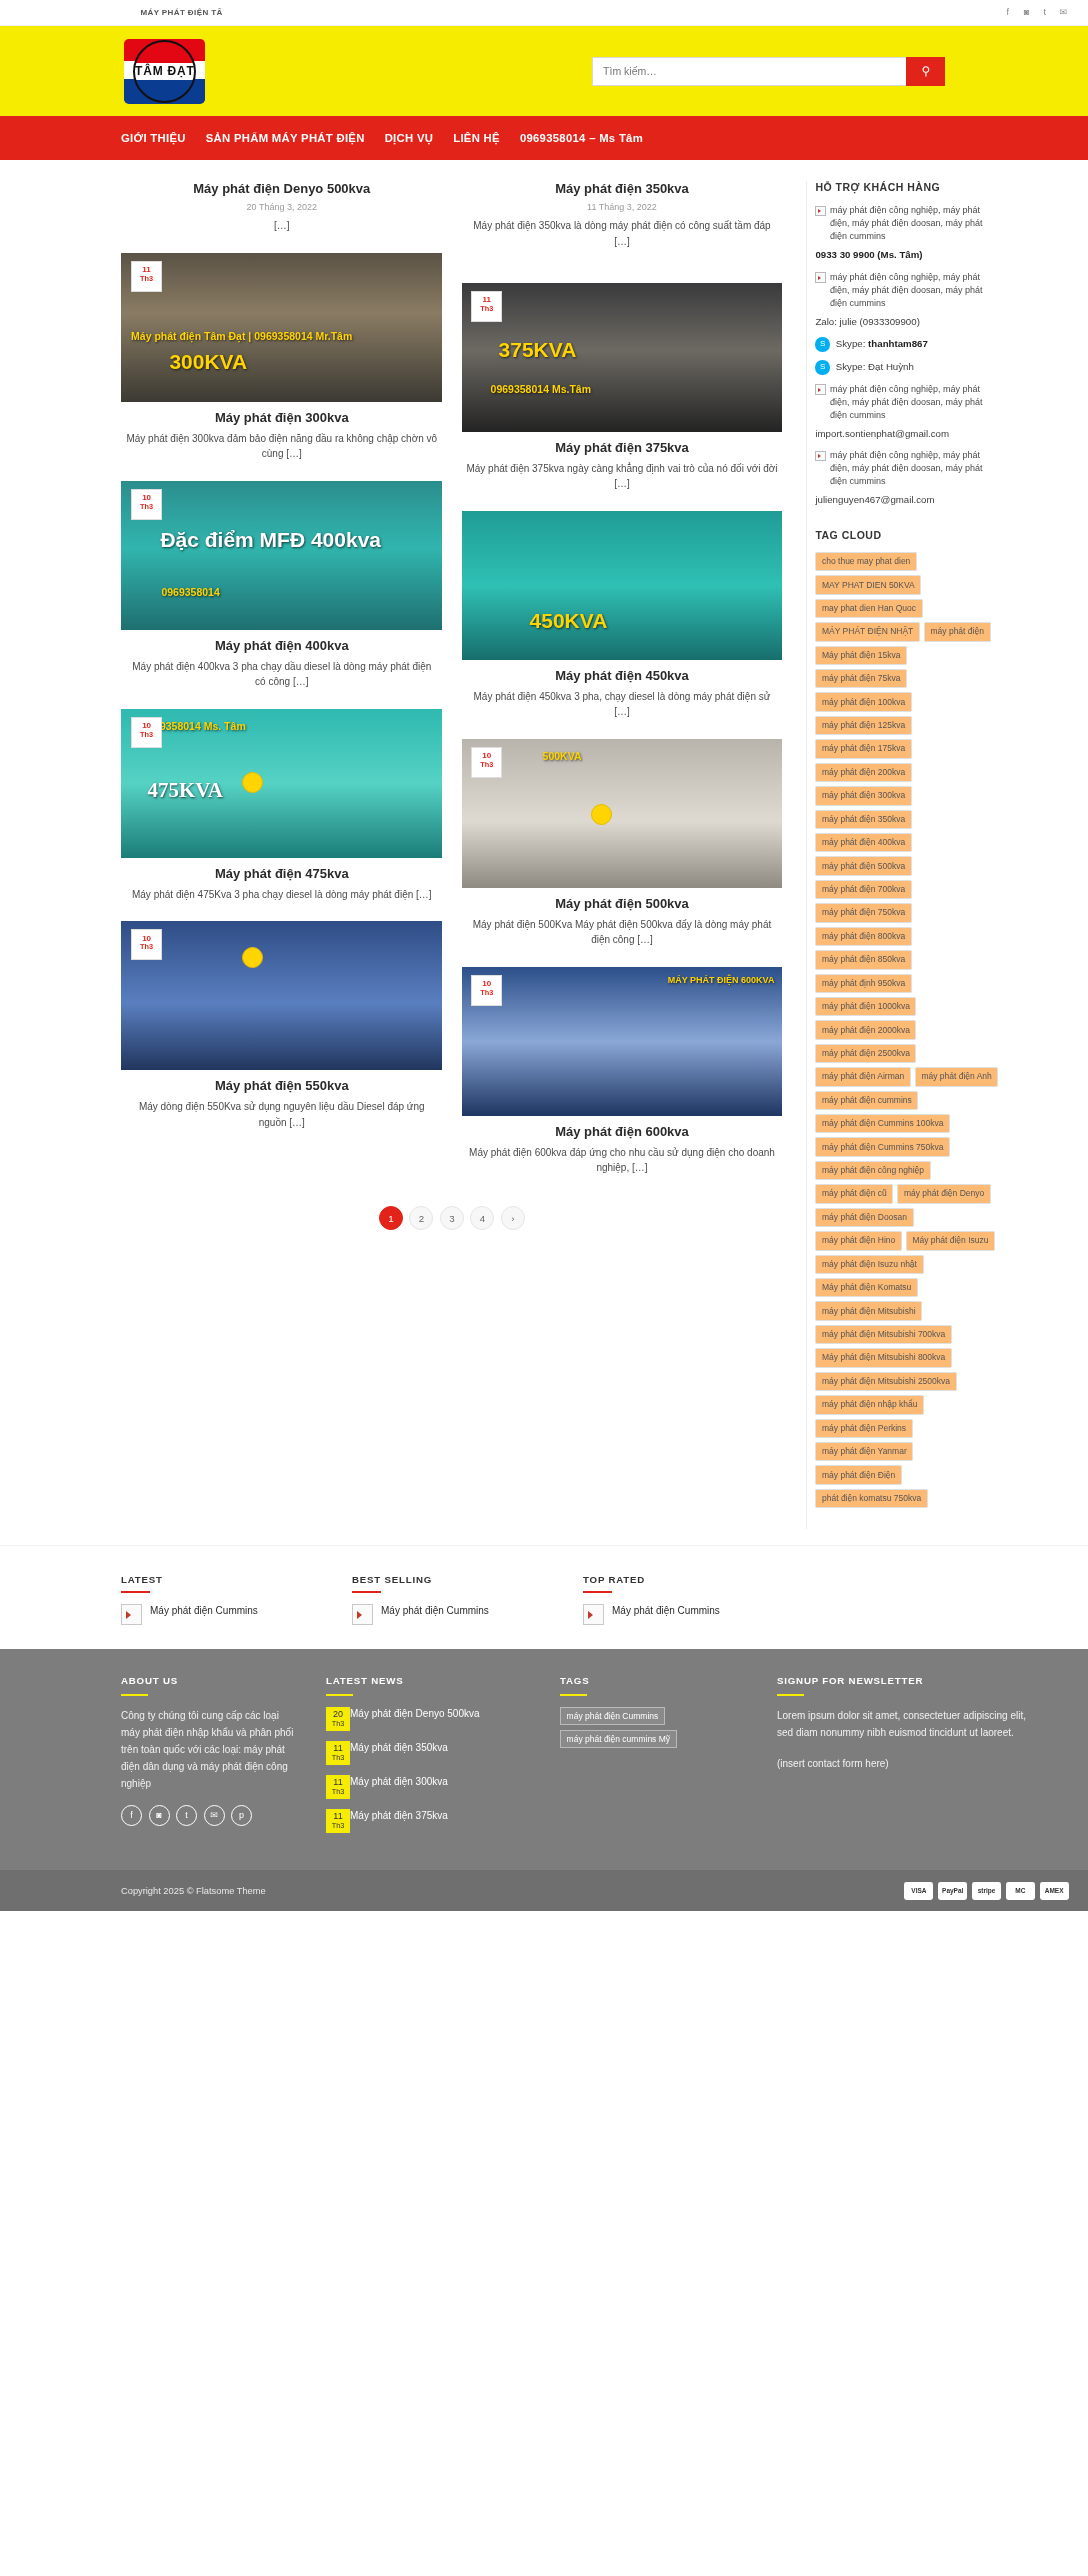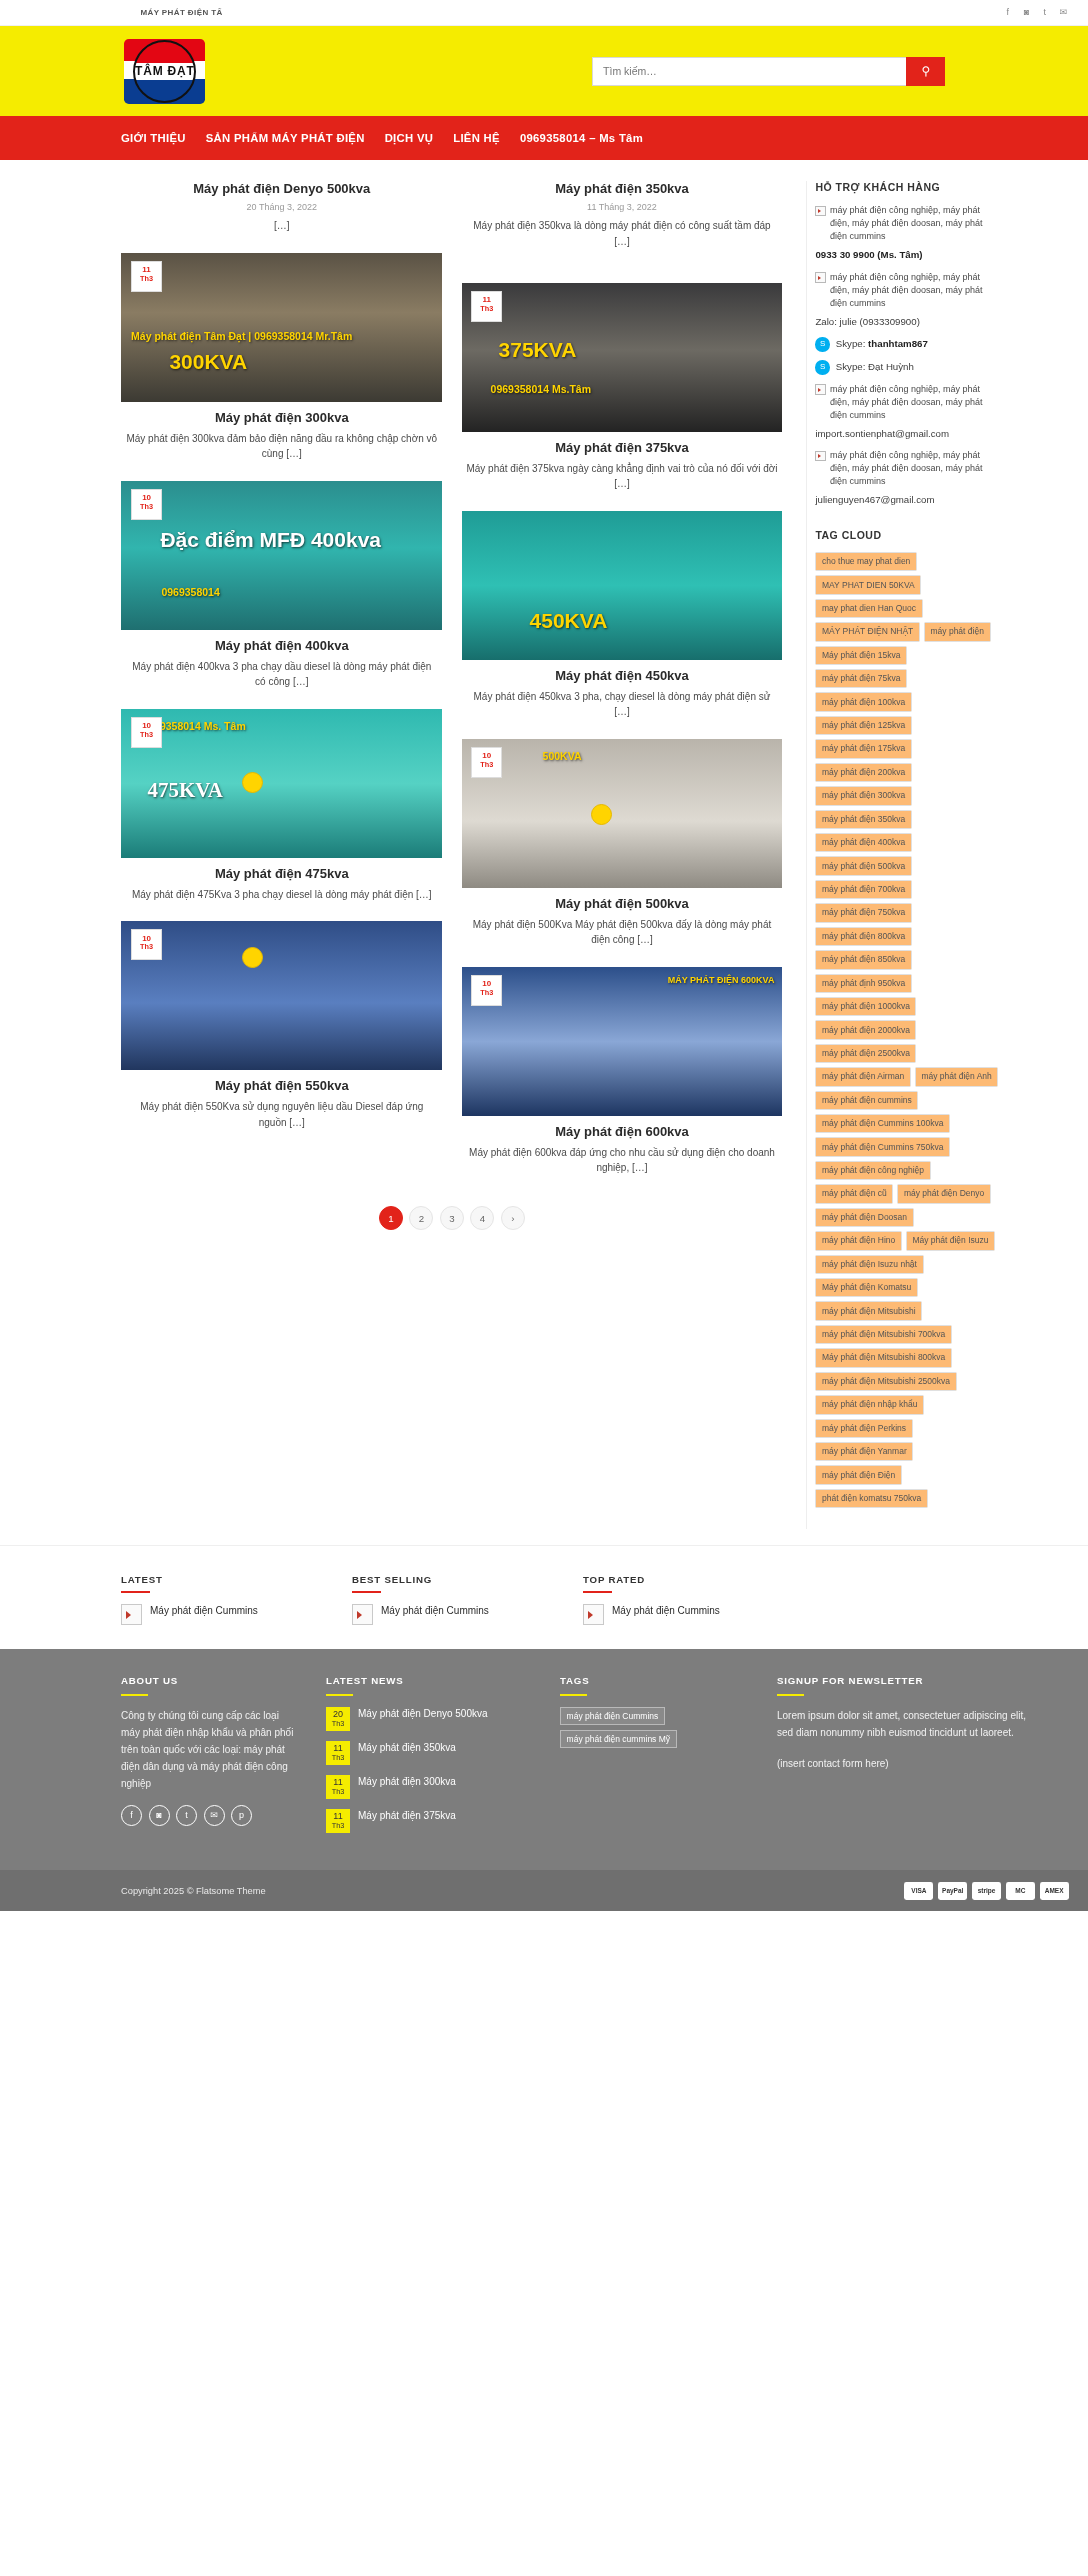--- a/index.html
+++ b/index.html
@@ -320,21 +320,21 @@
   .fcol2 { width:202px; }
   .fcol3 { width:185px; }
   .fcol4 { width:266px; }
   .ftext { font-size:10px; line-height:1.7; color:#f2f2f2; }
   .fsocial { display:flex; gap:6.5px; margin-top:13px; }
   .fs {
     width:21px;height:21px;border-radius:50%;
     border:0.8px solid #fff;color:#fff;font-size:9px;
     display:flex;align-items:center;justify-content:center;cursor:pointer;
   }
-  .fnews { display:flex; gap:8px; align-items:flex-start; margin-bottom:9.7px; }
+  .fnews { display:flex; align-items:flex-start; margin-bottom:9.7px; }
   .fdate {
     width:24px;flex:0 0 24px;background:#f5ec00;color:#333;
     text-align:center;font-size:8px;font-weight:bold;padding:2.4px 0;line-height:1.2;
   }
   .fdate span { display:block; font-size:7.3px; font-weight:normal; }
   .fnews-t { font-size:10px; line-height:1.35; color:#fff; cursor:pointer;}
   .ftag {
     display:inline-block;border:0.8px solid #b9b9b9;background:#8a8a8a;
     color:#fff;font-size:8.5px;padding:3.2px 5.6px;margin:0 3.2px 4.8px 0;cursor:pointer;
   }
@@ -442,21 +442,21 @@
 
         <div class="post">
           <div class="thumb ph7">
             <div class="badge">
               <span>10</span>
               <small>Th3</small>
             </div>
             <div class="yellowdot" style="left:121px;top:26px;"></div>
           </div>
           <h2>Máy phát điện 550kva</h2>
-          <div class="excerpt">Máy phát điện 550Kva sử dụng nguyên liệu dầu Diesel đáp ứng nguồn […]</div>
+          <div class="excerpt">Máy dòng điện 550Kva sử dụng nguyên liệu dầu Diesel đáp ứng nguồn […]</div>
         </div>
 
       </div>
 
       <div class="col">
 
         <div class="post">
           <h2>Máy phát điện 350kva</h2>
           <div class="date">11 Tháng 3, 2022</div>
           <div class="excerpt">Máy phát điện 350kva là dòng máy phát điện có công suất tầm đáp […]</div>

